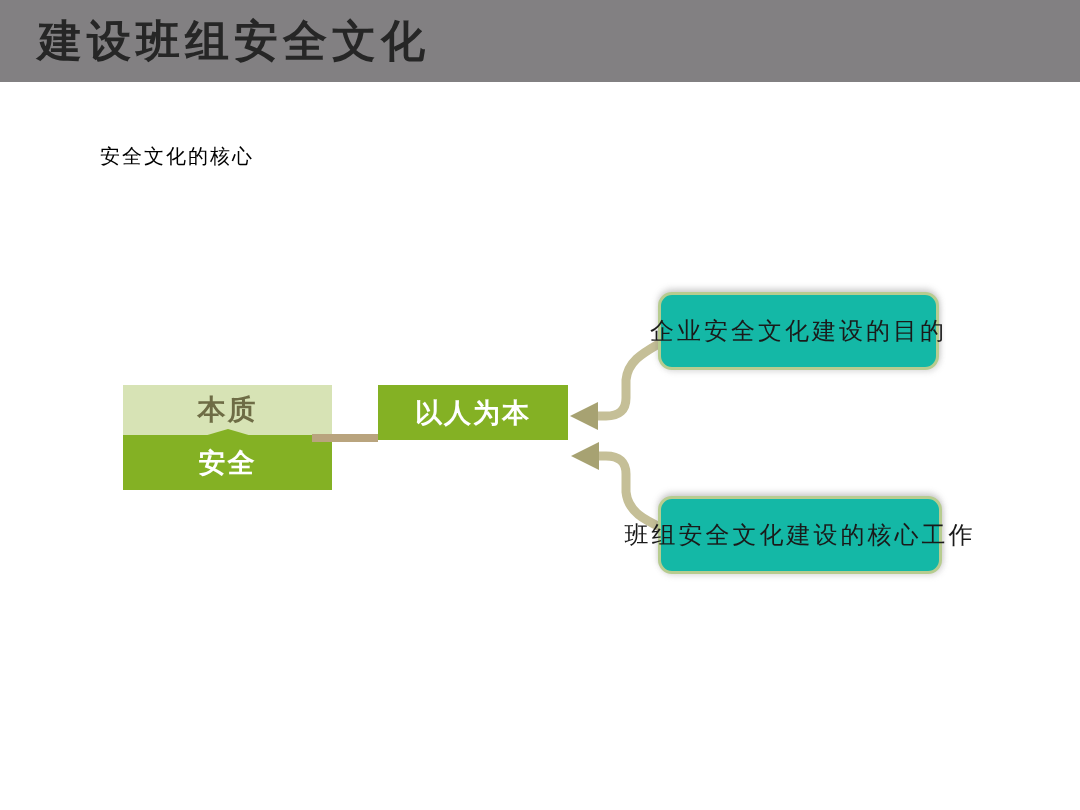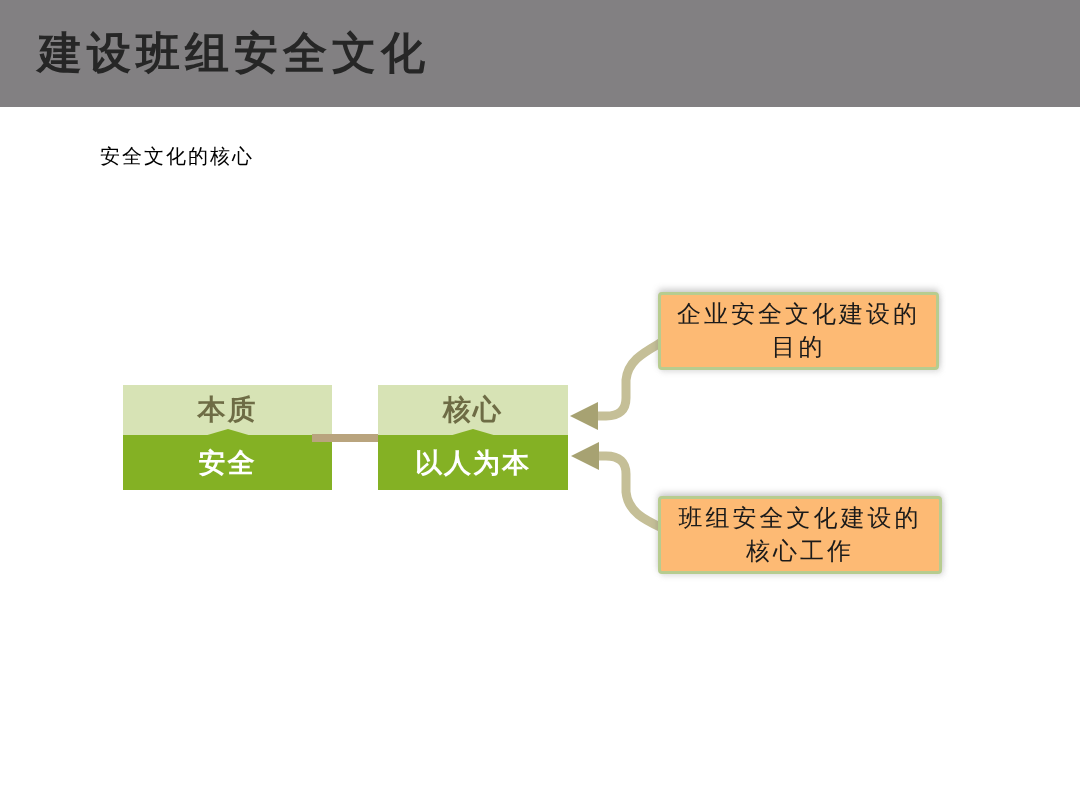--- a/index.html
+++ b/index.html
@@ -17,21 +17,21 @@
   .slide{
     position:relative;
     width:1080px;height:810px;
     background:#ffffff;
     overflow:hidden;
     font-family:"Liberation Sans", sans-serif;
   }
   
   .slide-header{
     position:absolute;left:0;top:0;
-    width:1080px;height:107px;
+    width:1080px;height:82px;
     background:var(--header-gray);
     display:flex;align-items:center;
   }
   .slide-title{
     margin-left:38px;
     font-size:44px;
     font-weight:bold;
     letter-spacing:5px;
     color:var(--title-text);
     font-family:"Liberation Sans","DejaVu Sans",sans-serif;
@@ -86,25 +86,25 @@
   .node-connector{
     position:absolute;
     left:312px;top:434px;
     width:66px;height:8px;
     background:var(--connector-tan);
   }
   
   .callout{
     position:absolute;
     width:275px;height:72px;
-    background:#fdba74;
+    background:#14b8a6;
     border:3px solid var(--callout-border);
-    border-radius:4px;
+    border-radius:14px;
     box-shadow:0 -3px 6px rgba(110,110,110,0.35), 2px 3px 5px rgba(170,170,170,0.25);
-    display:flex;flex-direction:column;align-items:center;justify-content:center;
+    display:flex;flex-direction:row;align-items:center;justify-content:center;
   }
   .callout-1{left:658px;top:292px;}
   .callout-2{left:658px;top:496px;width:278px;}
   .callout-line{
     font-size:24px;
     line-height:33px;
     letter-spacing:3px;
     color:#1a1a1a;
     text-align:center;
     font-family:"Liberation Serif","DejaVu Serif",serif;
@@ -156,24 +156,20 @@
       <div class="node-bump"></div>
     </div>
     <div class="node-bottom">
       <span class="node-bottom-label">安全</span>
     </div>
   </div>
 
   <div class="node-connector"></div>
 
   <div class="node node-2">
-    <div class="node-top">
-      <span class="node-top-label">核心</span>
-      <div class="node-bump"></div>
-    </div>
     <div class="node-bottom">
       <span class="node-bottom-label">以人为本</span>
     </div>
   </div>
 
   <div class="callout callout-1">
     <div class="callout-line">企业安全文化建设的</div>
     <div class="callout-line">目的</div>
   </div>
 

